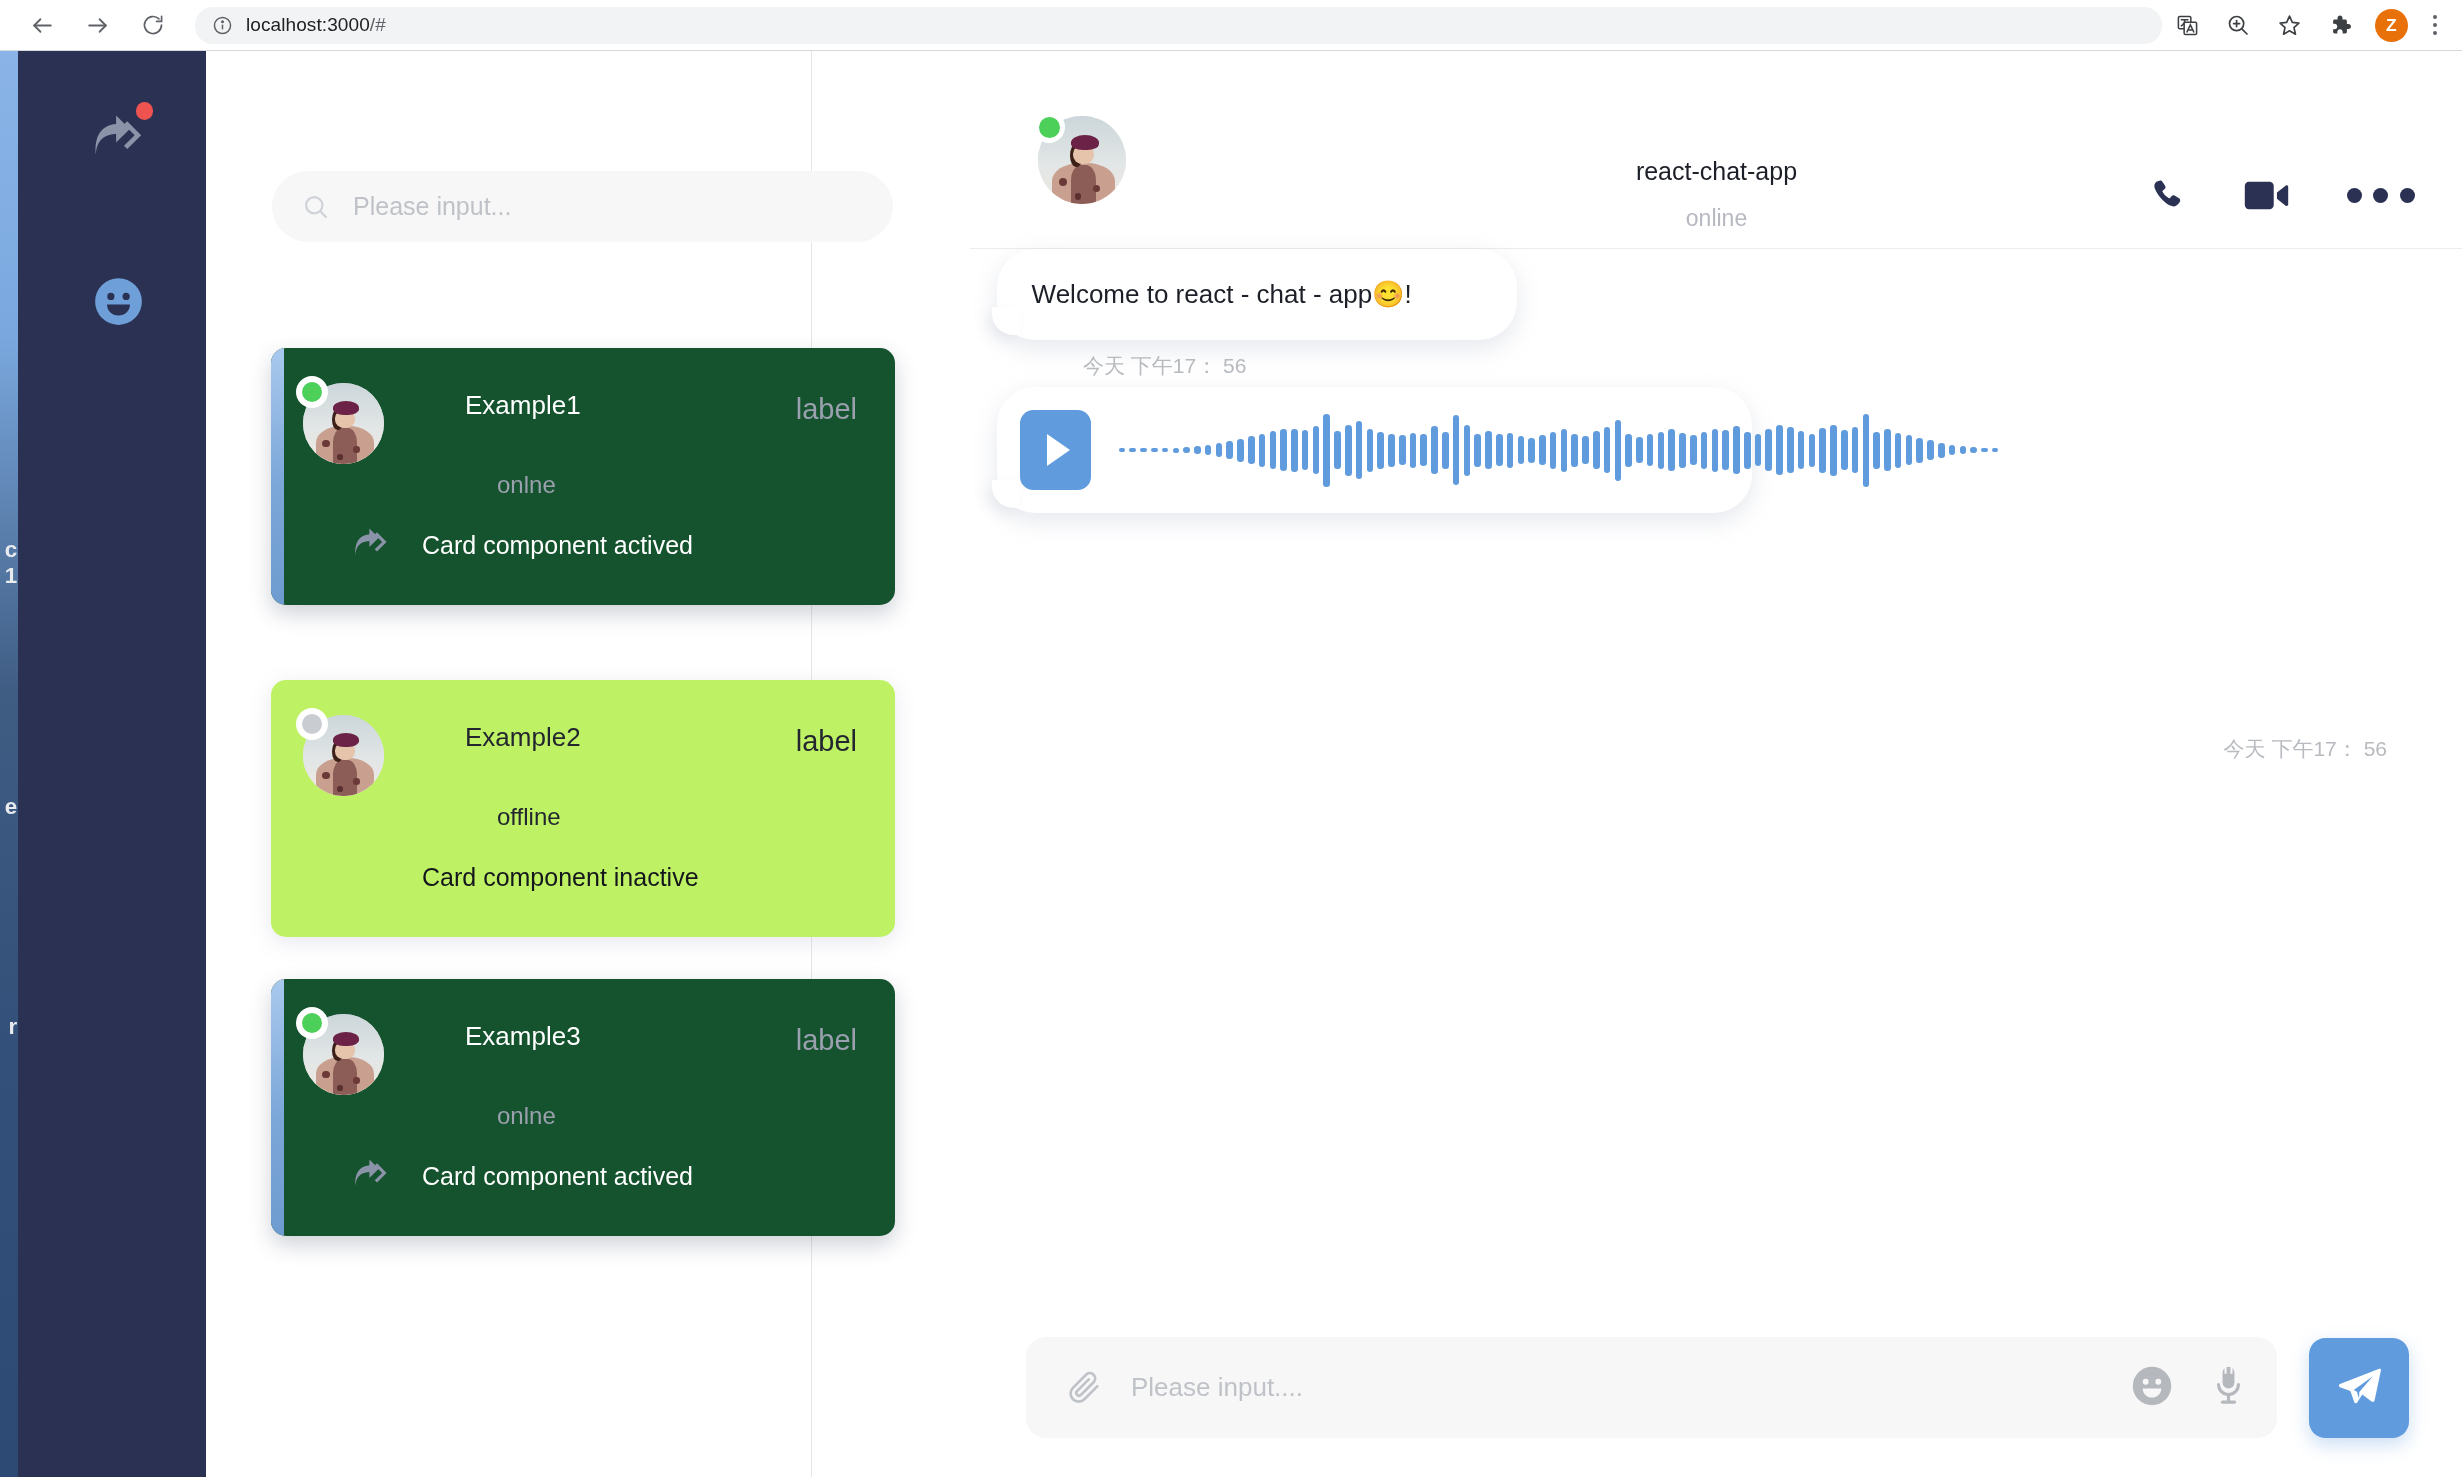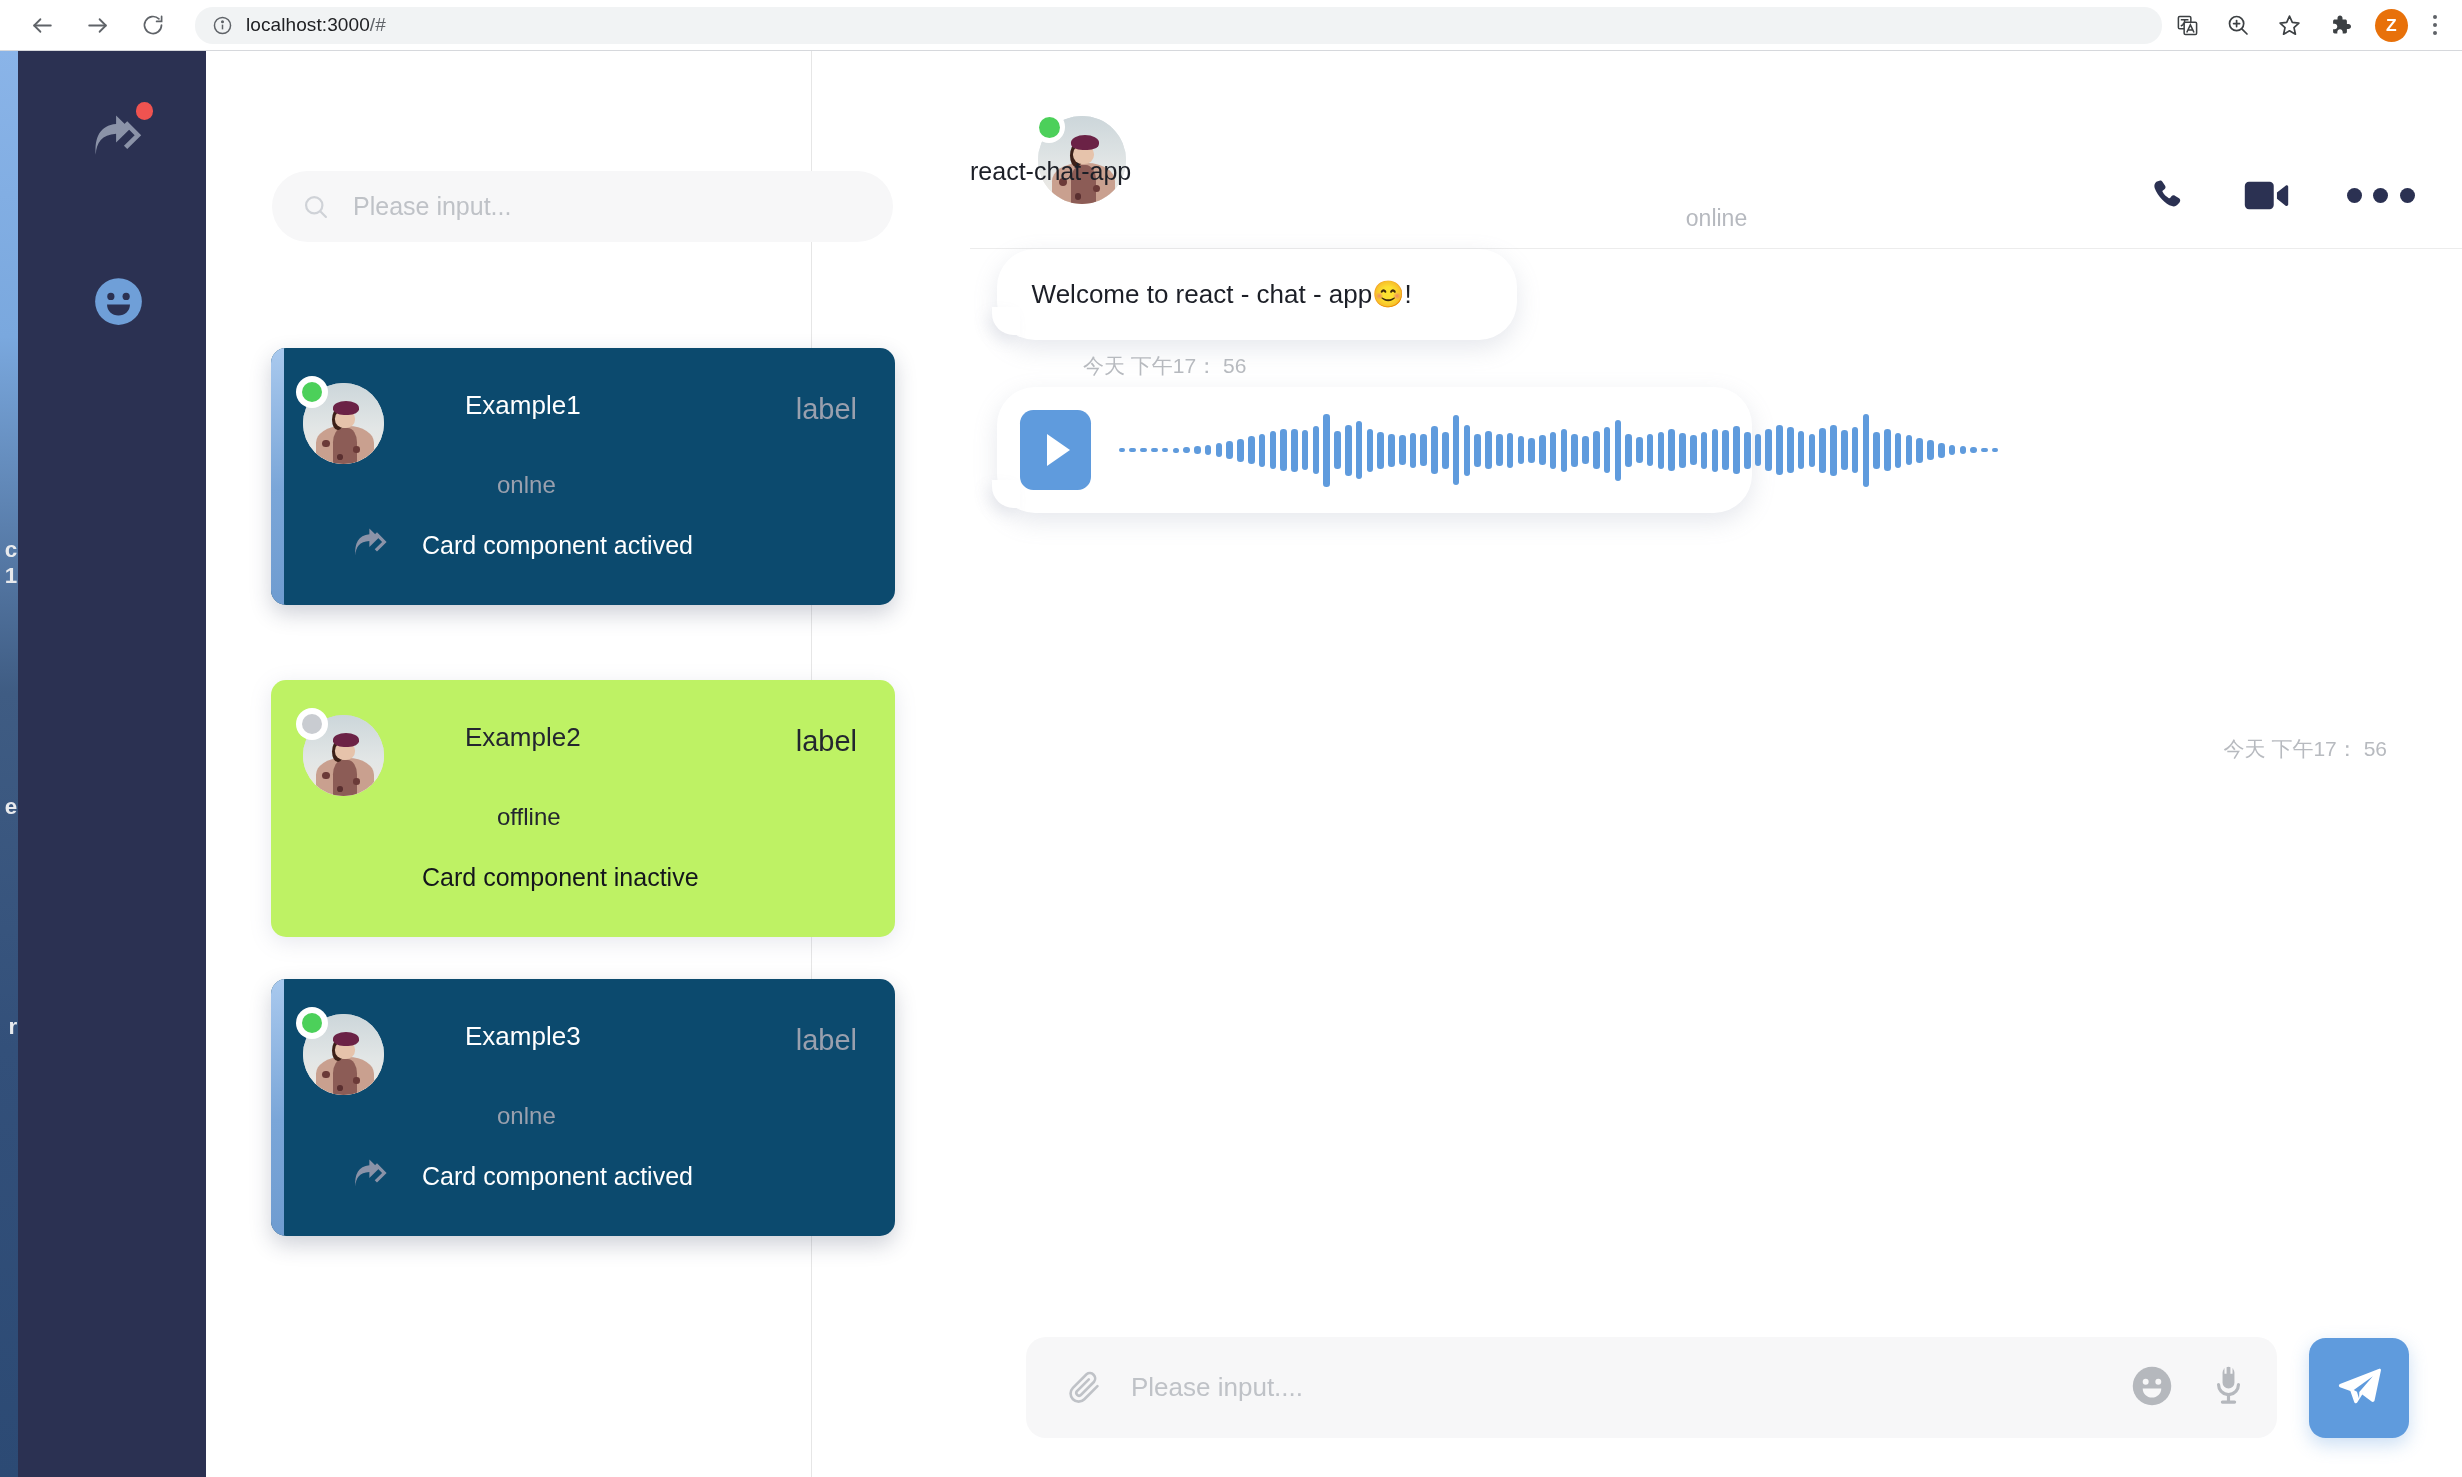--- a/index.html
+++ b/index.html
@@ -130,21 +130,21 @@
   .card {
     position: absolute; left: 65px;
     width: 624px; height: 257px;
     border-radius: 15px;
     overflow: hidden;
   }
   .card.c1 { top: 297px; }
   .card.c2 { top: 629px; }
   .card.c3 { top: 928px; }
   .card.active {
-    background: #0c4a6e;
+    background: #14532d;
     box-shadow: 0 8.3px 21.6px rgba(40,48,80,.22);
     padding-left: 12px;
   }
   .card.inactive {
     background: #bef264;
     box-shadow: 0 5px 21.6px rgba(120,130,160,.18);
   }
   .card-accent {
     position: absolute; left: 0; top: 0; width: 13.3px; height: 100%;
     background: linear-gradient(180deg,#a9c9ee 0%,#7aa6d8 55%,#6f9cd0 100%);
@@ -207,21 +207,21 @@
     overflow: hidden;
   }
   .hdr-dot {
     position: absolute; left: 63px; top: 60px;
     width: 32px; height: 32px; border-radius: 50%;
     background: #ffffff; display:flex; align-items:center; justify-content:center;
   }
   .hdr-dot i { width: 21px; height: 21px; border-radius: 50%; background:#4cd05a; display:block;}
   .hdr-title {
     position: absolute; top: 106px; left: 0; width: 1493px;
-    font-size: 25px; color: #1c1f27;
+    text-align: center; font-size: 25px; color: #1c1f27;
   }
   .hdr-sub {
     position: absolute; top: 154px; left: 0; width: 1493px;
     text-align: center; font-size: 23px; color: #b6b9bf;
   }
   .hdr-actions {
     position: absolute; right: 48px; top: 125px;
     display: flex; align-items: center; gap: 58px;
   }
   .hdr-ic { color: #2b3152; display:flex; align-items:center; }

